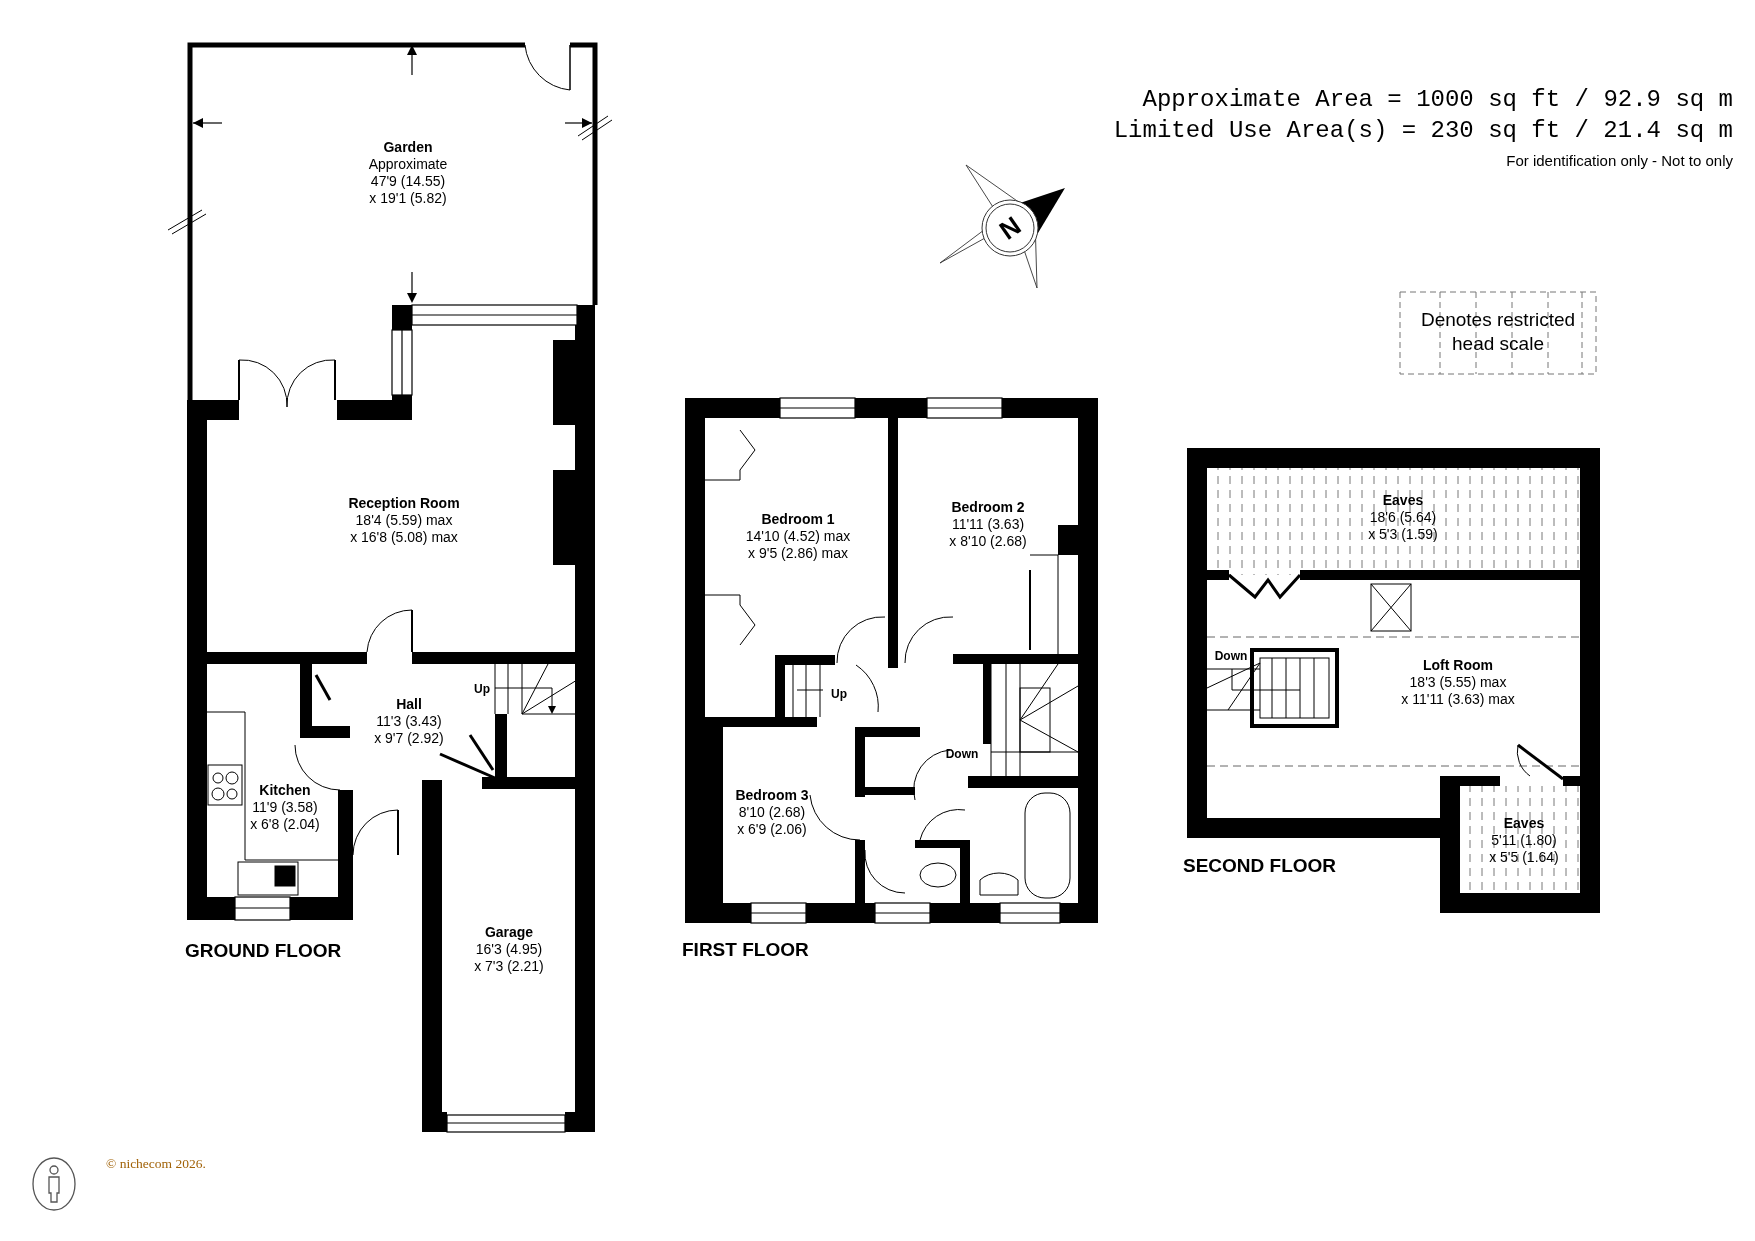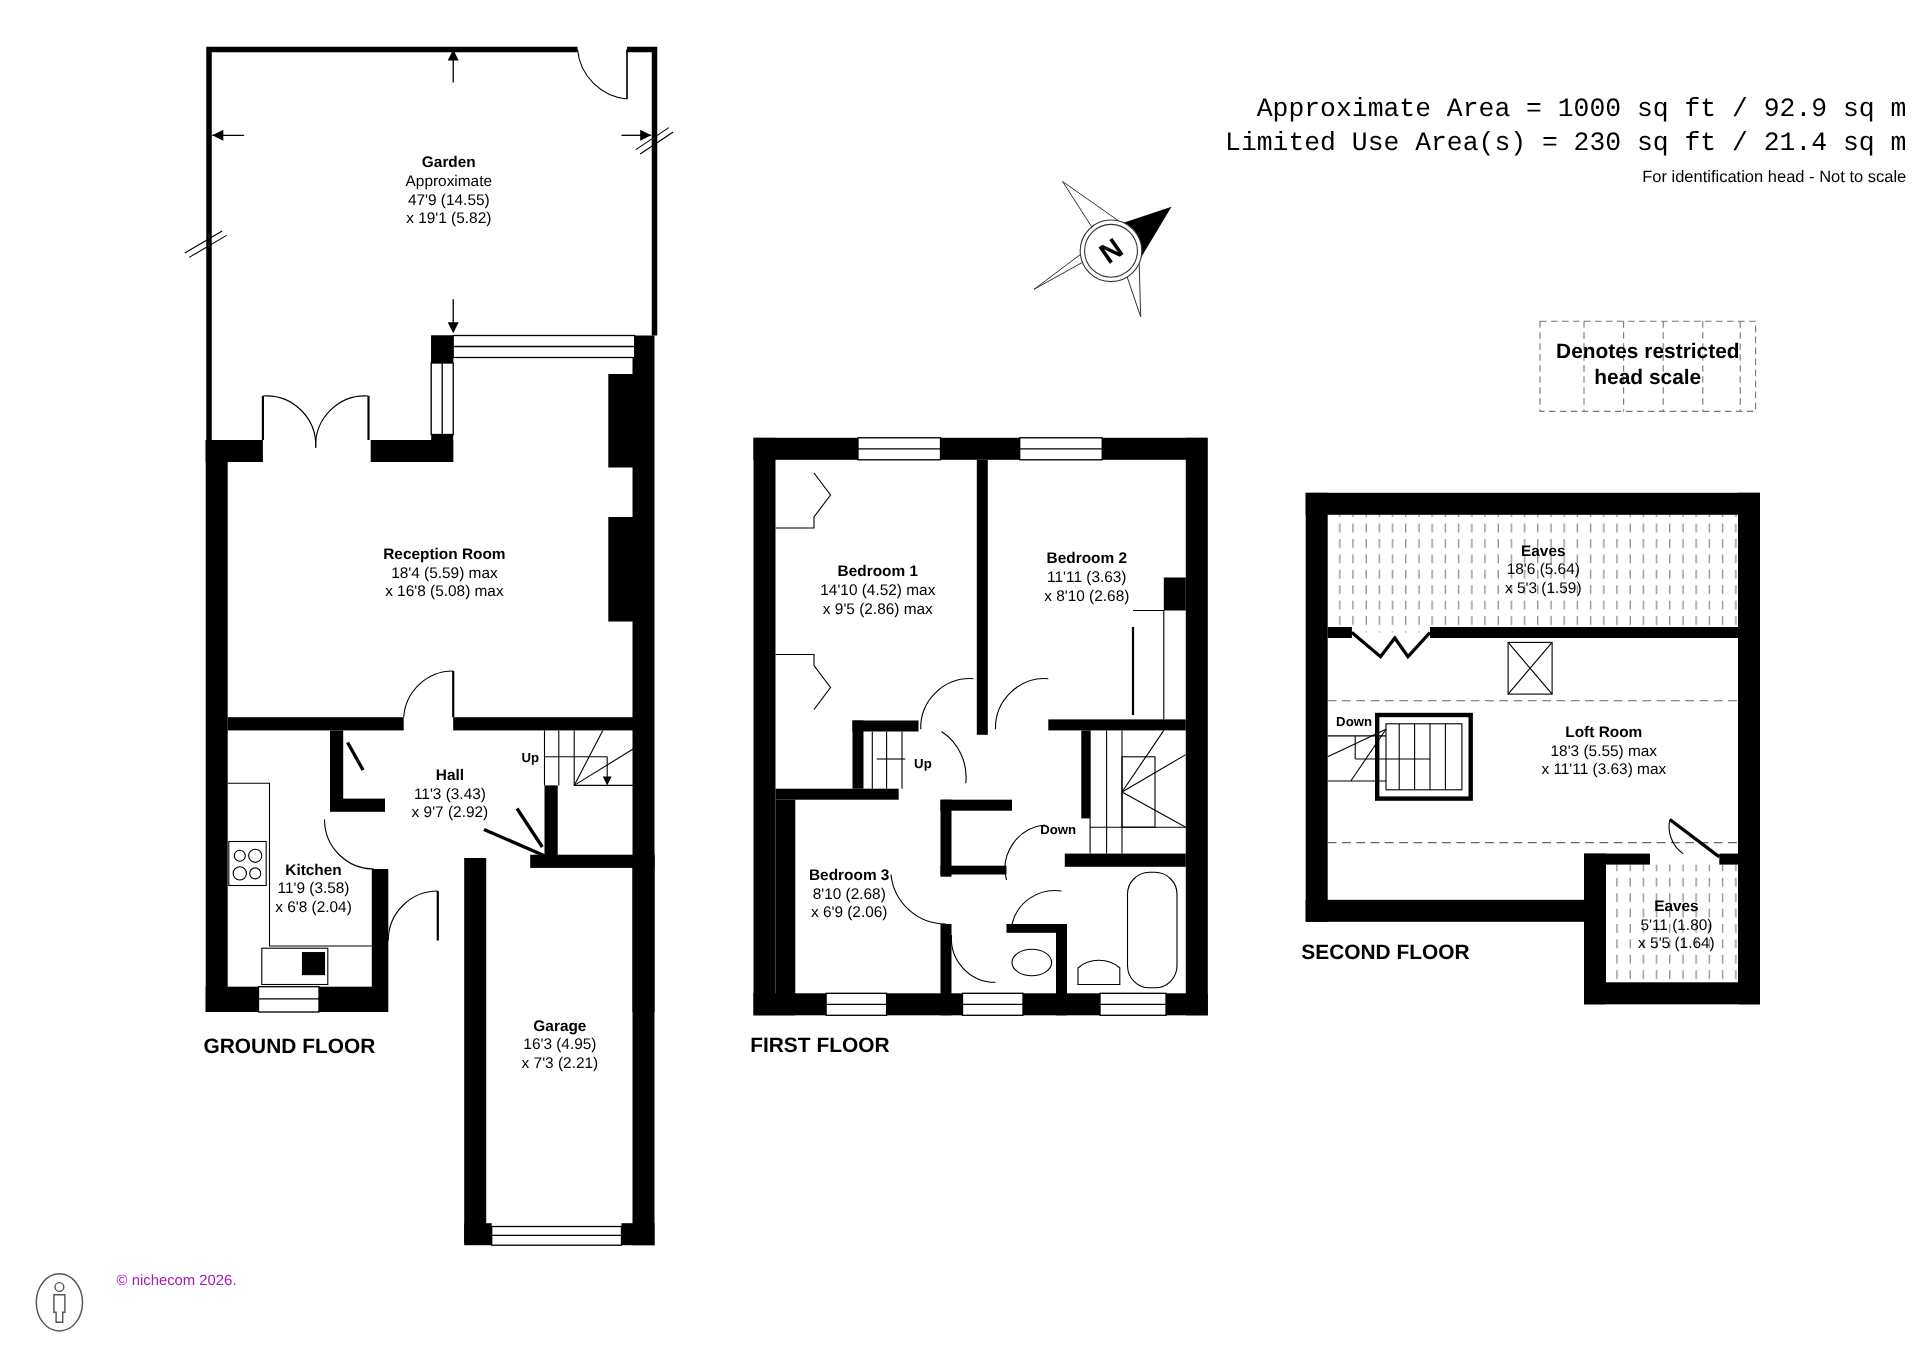--- a/index.html
+++ b/index.html
@@ -7,25 +7,25 @@
          font-family:"Liberation Sans", sans-serif; color:#000; }
   #plan { position:absolute; left:0; top:0; width:1755px; height:1241px; }
   .room-name { font-weight:bold; font-size:14px; }
   .room-dim { font-size:14px; }
   .floor-label { font-weight:bold; font-size:19px; }
   .stair-label { font-weight:bold; font-size:12px; }
   #areas { position:absolute; right:22px; top:84px; text-align:right; }
   #areas .line { font-size:24px; line-height:31px;font-family:Liberation Mono, monospace; }
   #areas .note { font-size:15px; margin-top:6px; }
   #legend { position:absolute; left:1400px; top:292px; width:196px; height:80px;
-            text-align:center; font-weight:bold; font-size:19px; line-height:24px;
+            text-align:center; font-weight:normal; font-size:19px; line-height:24px;
             display:flex; align-items:center; justify-content:center; }
   #footer { position:absolute; left:30px; top:1156px; display:flex; align-items:center; gap:10px; }
   #footer .txt { font-size:13.5px; color:#555; line-height:18px; }
-  #footer .copy { font-size:13.5px; color:#a21caf; margin-left:12px; align-self:flex-end; }
+  #footer .copy { font-size:13.5px; color:#a16207; margin-left:12px; align-self:flex-end;font-family:Liberation Serif, serif; }
 </style>
 </head>
 <body>
 
 <svg id="plan" viewBox="0 0 1755 1241" xmlns="http://www.w3.org/2000/svg">
   <defs>
     <pattern id="hatch" width="24" height="14" patternUnits="userSpaceOnUse">
       <line x1="6" y1="0" x2="6" y2="8" stroke="#777" stroke-width="1"></line>
       <line x1="18" y1="0" x2="18" y2="8" stroke="#777" stroke-width="1"></line>
     </pattern>
@@ -347,21 +347,21 @@
   <g fill="none" stroke="#555" stroke-width="1.3">
     <ellipse cx="54" cy="1184" rx="21" ry="26"></ellipse>
     <circle cx="54" cy="1170" r="4"></circle>
     <path d="M49,1177 L59,1177 L59,1193 L57,1193 L57,1202 L51,1202 L51,1193 L49,1193 Z"></path>
   </g>
 </svg>
 
 <div id="areas">
   <div class="line">Approximate Area = 1000 sq ft / 92.9 sq m</div>
   <div class="line">Limited Use Area(s) = 230 sq ft / 21.4 sq m</div>
-  <div class="note">For identification head - Not to scale</div>
+  <div class="note">For identification only - Not to only</div>
 </div>
 
 <div id="legend">
   <div>
     <div>Denotes restricted</div>
     <div>head scale</div>
   </div>
 </div>
 
 <div id="footer">

